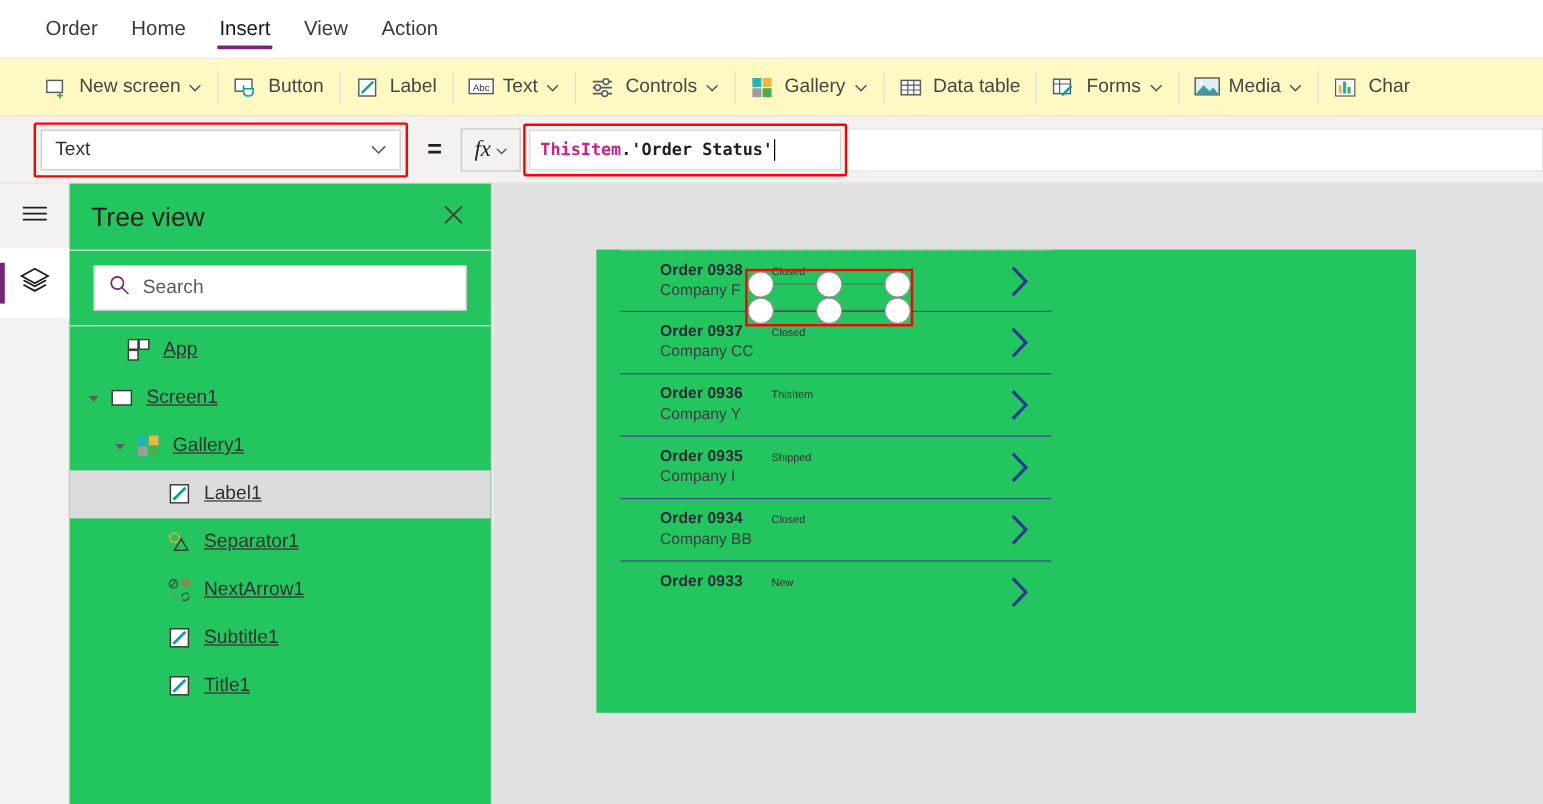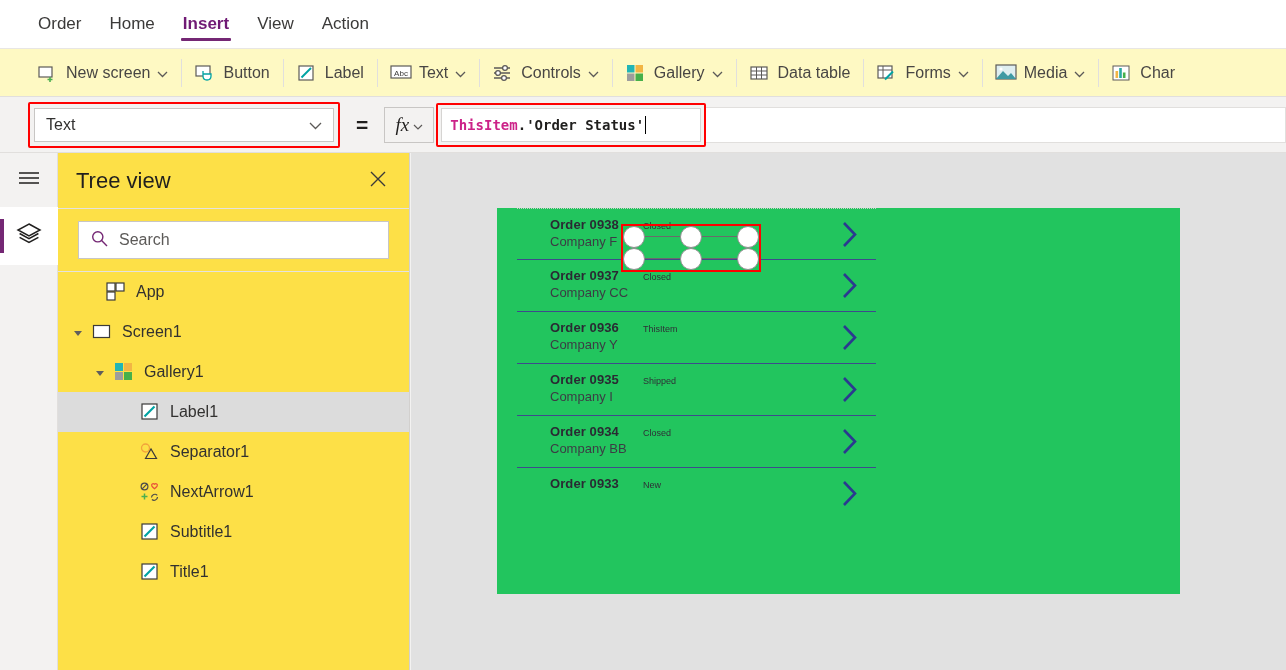--- a/index.html
+++ b/index.html
@@ -15,21 +15,21 @@
   .menubar{
     position:absolute;left:0;top:0;width:1286px;height:49px;
     background:#ffffff;display:flex;align-items:center;
     border-bottom:1px solid #e8e6e4;box-sizing:border-box;
   }
   .menu-item{
     position:relative;height:49px;display:flex;align-items:center;
     padding:0 14px;font-size:17px;color:#3b3a39;cursor:pointer;
   }
   .menu-item:first-child{margin-left:24px;}
-  .menu-item.active{font-weight:bold;color:#701a75;}
+  .menu-item.active{font-weight:normal;color:#0f172a;}
   .menu-item.active::after{
     content:"";position:absolute;left:12px;right:12px;bottom:8px;height:3px;
     background:#742774;border-radius:1px;
   }
 
   
   .ribbon{
     position:absolute;left:0;top:49px;width:1286px;height:48px;
     background:#fef9c3;display:flex;align-items:center;
     border-bottom:1px solid #e1dfdd;box-sizing:border-box;
@@ -102,21 +102,21 @@
     position:relative;width:58px;height:58px;display:flex;align-items:center;
     justify-content:center;background:#ffffff;cursor:pointer;
   }
   .rail-btn.sel::before{
     content:"";position:absolute;left:0;top:12px;bottom:12px;width:4px;background:#742774;
   }
 
   
   .tree{
     position:absolute;left:58px;top:153px;width:352px;height:517px;
-    background:#fde047;border-right:1px solid #d2d0ce;box-sizing:border-box;
+    background:#22c55e;border-right:1px solid #d2d0ce;box-sizing:border-box;
     overflow:hidden;
   }
   .tree-head{
     height:56px;display:flex;align-items:center;justify-content:space-between;
     padding:0 18px 0 18px;border-bottom:1px solid #e4e2e0;box-sizing:border-box;
   }
   .tree-title{font-size:22px;color:#201f1e;}
   .tree-close{font-size:22px;color:#3b3a39;cursor:pointer;line-height:1;padding:4px;}
   .search-zone{height:63px;display:flex;align-items:center;padding:0 20px;
     border-bottom:1px solid #e4e2e0;box-sizing:border-box;}
@@ -124,21 +124,21 @@
     flex:1;height:38px;background:#ffffff;border:1px solid #c8c6c4;
     display:flex;align-items:center;padding:0 12px;box-sizing:border-box;
   }
   .search-ph{font-size:16px;color:#5c5a58;margin-left:11px;}
   .tnode{
     height:40px;display:flex;align-items:center;cursor:pointer;position:relative;
     font-size:16px;color:#323130;
   }
   .tnode.sel{background:#dcdcdc;}
   .tw{width:14px;height:14px;flex:none;margin-right:2px;}
-  .tnode .tlabel{margin-left:10px;}
+  .tnode .tlabel{margin-left:10px;text-decoration:underline;}
 
   
   .canvas{
     position:absolute;left:411px;top:153px;width:875px;height:517px;
     background:#e1e1e1;overflow:hidden;
   }
   .screen{
     position:absolute;left:86px;top:55px;width:683px;height:386px;
     background:#22c55e;
   }

